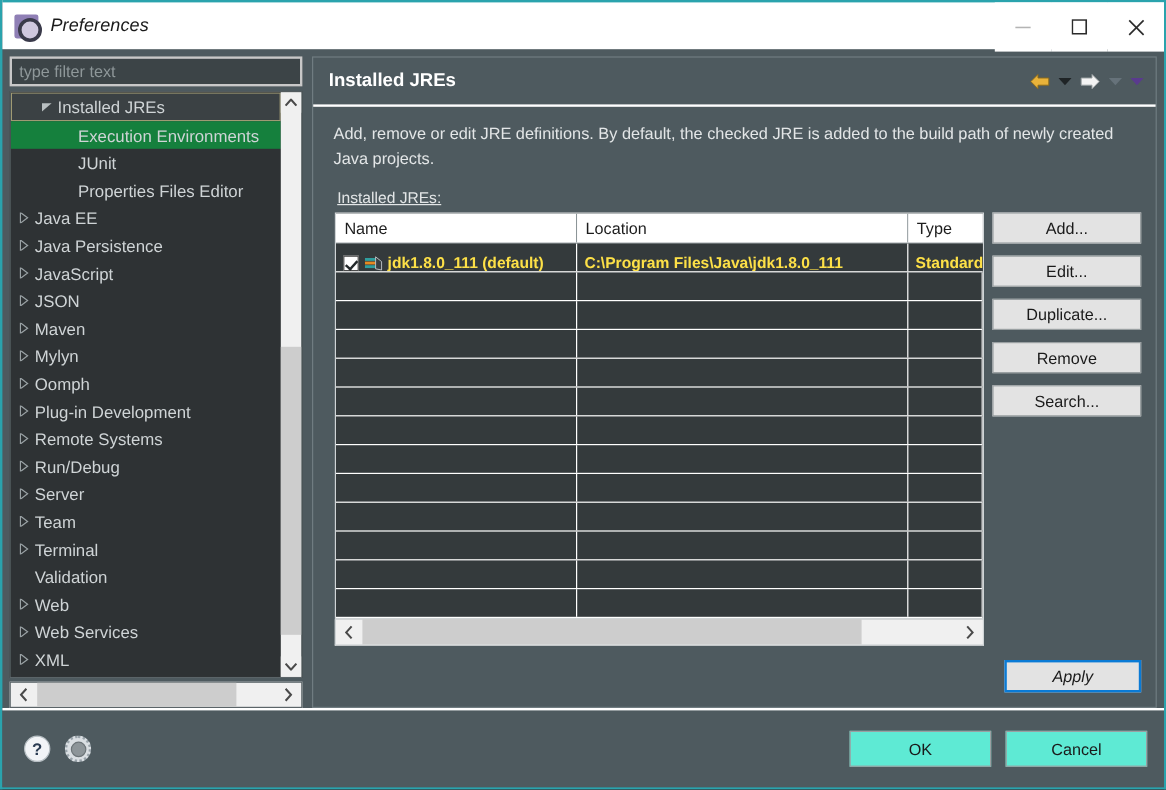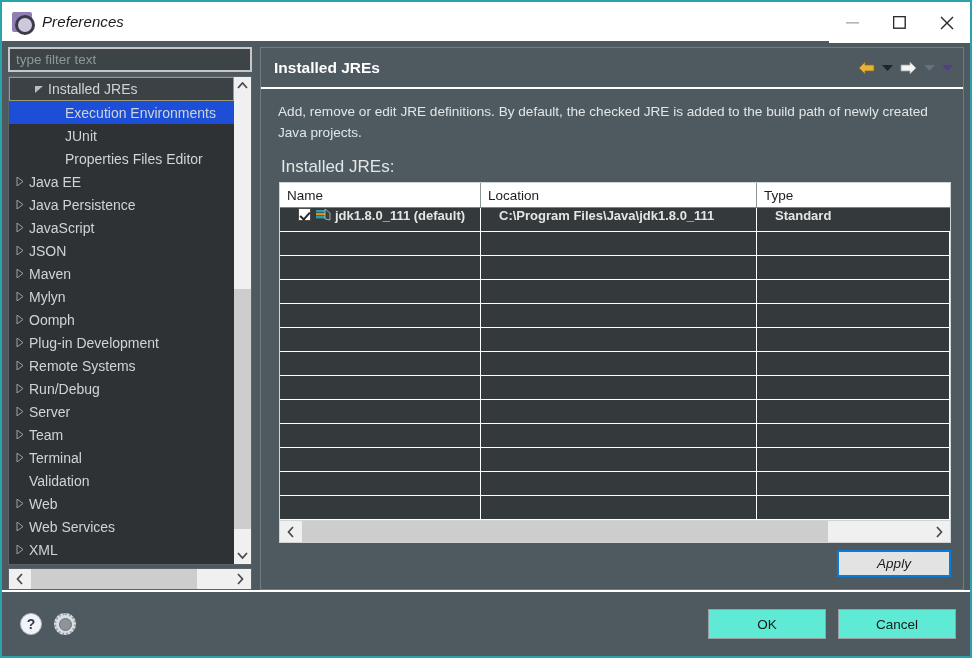--- a/index.html
+++ b/index.html
@@ -117,21 +117,21 @@
     font-size: 14px;
     white-space: nowrap;
     padding-left: 2px;
   }
   .tree-item.selected {
     background: #3b4144;
     border: 1px solid #a09a73;
     height: 24px;
   }
   .tree-item.subselected {
-    background: #1d4ed8;
+    background: #15803d;
   }
   .twisty {
     width: 18px;
     flex: 0 0 18px;
     display: flex;
     align-items: center;
     justify-content: center;
     color: #b9bfc1;
     font-size: 9px;
   }
@@ -218,22 +218,23 @@
   .nav-ico { display: flex; align-items: center; justify-content: center; }
 
   .panel-desc {
     color: #e3e6e7;
     font-size: 13.6px;
     line-height: 21px;
     padding: 12px 16px 0 17px;
   }
   .table-label {
     color: #e3e6e7;
-    font-size: 17px;
+    font-size: 13px;
     padding: 14px 0 5px 20px;
+    text-decoration: underline;
   }
 
   .table-area {
     flex: 1 1 auto;
     display: flex;
     padding: 0 12px 0 18px;
     gap: 7px;
     min-height: 0;
   }
   .table-block {
@@ -268,25 +269,25 @@
   .col-type  { flex: 1 1 auto; border-right: none; }
 
   .trow {
     display: flex;
     height: 24px;
     border-bottom: 1px solid #ffffff;
   }
   .trow.data { background: #343a3c; }
   .td {
     display: flex;
-    align-items: flex-start;
-    padding-left: 18px;
+    align-items: flex-end;
+    padding-left: 6px;
     border-right: 1px solid #ffffff;
     font-size: 13px;
-    color: #e5e5e5;
+    color: #fde047;
     font-weight: bold;
     overflow: hidden;
     white-space: nowrap;
   }
   .td.col-type { border-right: none; }
   .trow.empty .td { border-right: 1px solid #ffffff; }
 
   .cb {
     width: 13px; height: 13px;
     flex: 0 0 13px;
@@ -787,20 +788,27 @@
               <div class="hs-thumb"></div>
             </div>
             <div class="hs-arrow">
               <svg width="8" height="12">
                   <polyline points="2,1 6.5,6 2,11" fill="none" stroke="#4a4a4a" stroke-width="1.7"></polyline>
                 </svg>
             </div>
           </div>
         </div>
 
+        <div class="btn-col">
+          <div class="btn">Add...</div>
+          <div class="btn">Edit...</div>
+          <div class="btn">Duplicate...</div>
+          <div class="btn">Remove</div>
+          <div class="btn">Search...</div>
+        </div>
       </div>
 
       <div class="apply-row">
         <div class="apply-btn">Apply</div>
       </div>
     </div>
   </div>
 
   <div class="footer">
     <div class="foot-icons">

